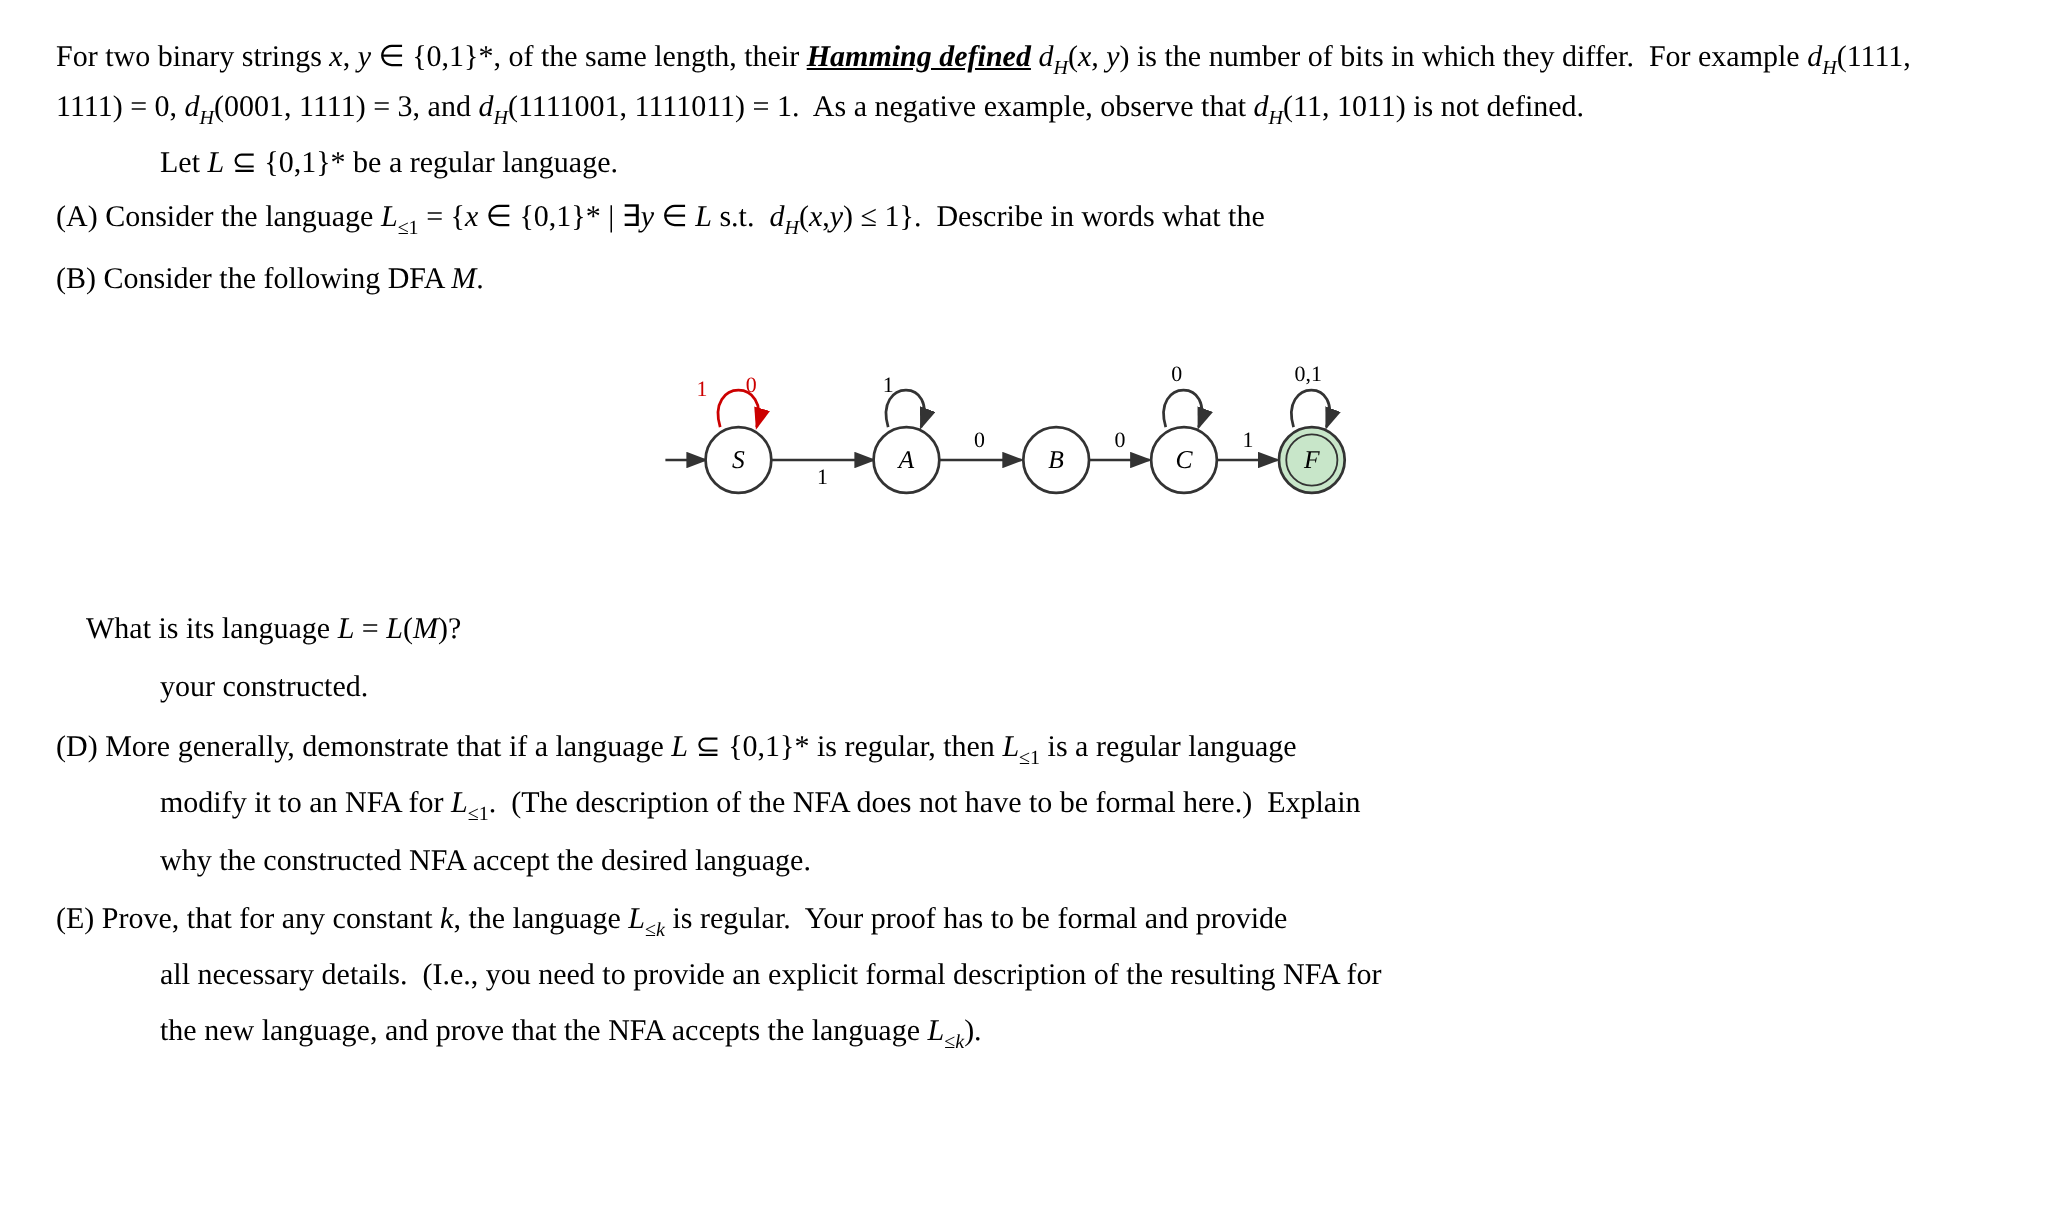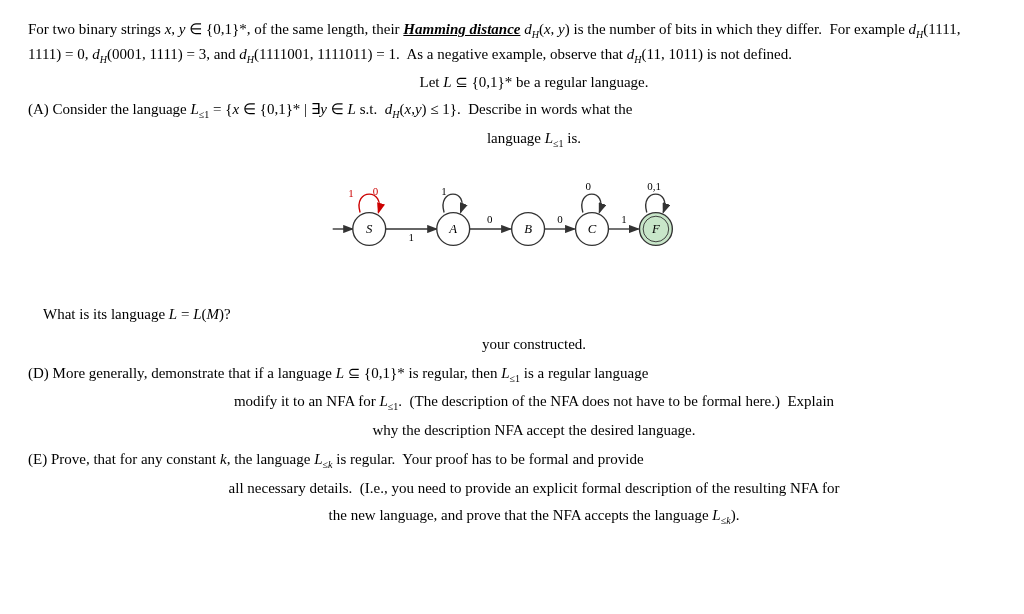--- a/index.html
+++ b/index.html
@@ -14,21 +14,20 @@
     }
     .content {
       max-width: 960px;
     }
     p {
       line-height: 1.55;
       margin-bottom: 4px;
     }
     .indent {
       margin-left: 52px;
-      text-align: center;
     }
     .section {
       margin-bottom: 6px;
     }
     
     .math {
       font-style: italic;
     }
     .underline-math {
       text-decoration: underline;
@@ -77,39 +76,40 @@
     sub, sup {
       font-size: 10px;
     }
   </style>
 </head>
 <body>
 
 <div class="content">
 
   <p>
-    For two binary strings <span class="math">x</span>, <span class="math">y</span> ∈ {0,1}*, of the same length, their <span class="underline-math">Hamming distance</span> <span class="math">d<sub>H</sub></span>(<span class="math">x, y</span>) is
+    For two binary strings <span class="math">x</span>, <span class="math">y</span> ∈ {0,1}*, of the same length, their <span class="underline-math">Hamming defined</span> <span class="math">d<sub>H</sub></span>(<span class="math">x, y</span>) is
     the number of bits in which they differ.&nbsp; For example <span class="math">d<sub>H</sub></span>(1111, 1111) = 0, <span class="math">d<sub>H</sub></span>(0001, 1111) = 3, and
     <span class="math">d<sub>H</sub></span>(1111001, 1111011) = 1.&nbsp; As a negative example, observe that <span class="math">d<sub>H</sub></span>(11, 1011) is not defined.
   </p>
   <p class="indent">
     Let <span class="math">L</span> ⊆ {0,1}* be a regular language.
   </p>
 
   <div class="section">
     <p>
       <span>(A)</span>
       Consider the language <span class="math">L</span><sub>≤1</sub> = {<span class="math">x</span> ∈ {0,1}* | ∃<span class="math">y</span> ∈ <span class="math">L</span> s.t.&nbsp; <span class="math">d<sub>H</sub></span>(<span class="math">x</span>,<span class="math">y</span>) ≤ 1}.&nbsp; Describe in words what the
     </p>
-    <p class="indent">
-      language <span class="math">L</span><sub>≤1</sub> is.
-    </p>
-  </div>
-
-  <div class="section">
+  </div>
+
+  <div class="section">
+    <p>
+      <span>(B)</span>
+      Consider the following DFA <span class="math">M</span>.
+    </p>
 
     <div class="dfa-container">
       <svg class="dfa" viewBox="0 0 460 130" xmlns="http://www.w3.org/2000/svg">
         <defs>
           <marker id="arrowhead" markerWidth="8" markerHeight="6" refX="7" refY="3" orient="auto">
             <polygon points="0 0, 8 3, 0 6" fill="#333"></polygon>
           </marker>
           <marker id="arrowhead-red" markerWidth="8" markerHeight="6" refX="7" refY="3" orient="auto">
             <polygon points="0 0, 8 3, 0 6" fill="#c00"></polygon>
           </marker>
@@ -173,21 +173,21 @@
 
   <div class="section">
     <p>
       <span>(D)</span>
       More generally, demonstrate that if a language <span class="math">L</span> ⊆ {0,1}* is regular, then <span class="math">L</span><sub>≤1</sub> is a regular language
     </p>
     <p class="indent">
       modify it to an NFA for <span class="math">L</span><sub>≤1</sub>.&nbsp; (The description of the NFA does not have to be formal here.)&nbsp; Explain
     </p>
     <p class="indent">
-      why the description NFA accept the desired language.
+      why the constructed NFA accept the desired language.
     </p>
   </div>
 
   <div class="section">
     <p>
       <span>(E)</span>
       Prove, that for any constant <span class="math">k</span>, the language <span class="math">L</span><sub>≤<span class="math">k</span></sub> is regular.&nbsp; Your proof has to be formal and provide
     </p>
     <p class="indent">
       all necessary details.&nbsp; (I.e., you need to provide an explicit formal description of the resulting NFA for

